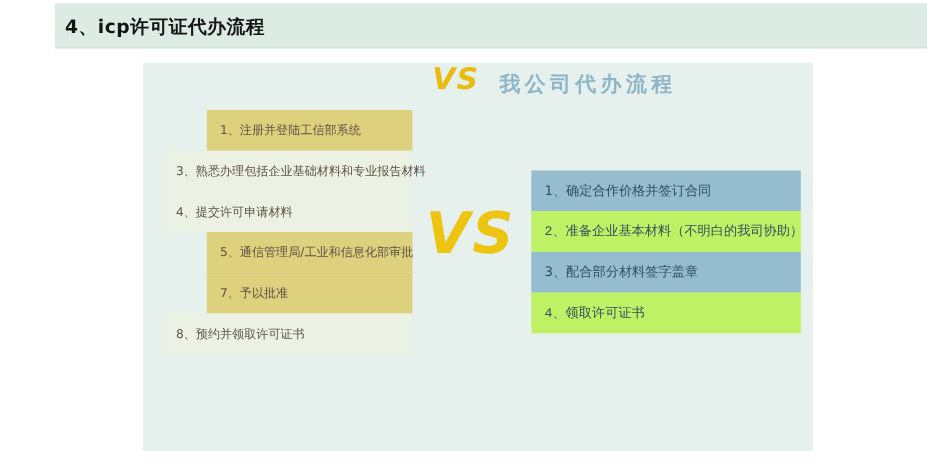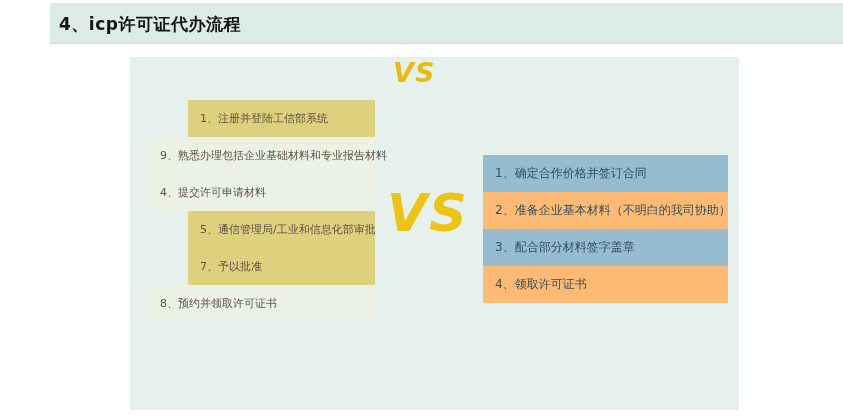--- a/index.html
+++ b/index.html
@@ -58,36 +58,37 @@
   .step{
     height:37px;display:flex;align-items:center;
     padding-left:12px;box-sizing:border-box;white-space:nowrap;
   }
   .left-col .step{font-size:11px;color:#5d5246;}
   .right-col .step{font-size:12px;color:#33505f;}
 
   .bg-yellow{background:#ddd17e;margin-left:40px;}
   .bg-pale{background:#ecf2e3;}
   .bg-blue-dark{background:#95bccf;}
-  .bg-blue-light{background:#fdba74;}
+  .bg-blue-light{background:#bef264;font-family:Liberation Mono, monospace;}
 </style>
 </head>
 <body>
 
 <div class="heading-band">
   <div class="heading-text">4、icp许可证代办流程</div>
 </div>
 
 <div class="panel">
 
   <div class="vs-small">VS</div>
+  <div class="right-title">我公司代办流程</div>
 
   <div class="steps-col left-col">
     <div class="step bg-yellow">1、注册并登陆工信部系统</div>
-    <div class="step bg-pale">9、熟悉办理包括企业基础材料和专业报告材料</div>
+    <div class="step bg-pale">3、熟悉办理包括企业基础材料和专业报告材料</div>
     <div class="step bg-pale">4、提交许可申请材料</div>
     <div class="step bg-yellow">5、通信管理局/工业和信息化部审批</div>
     <div class="step bg-yellow">7、予以批准</div>
     <div class="step bg-pale">8、预约并领取许可证书</div>
   </div>
 
   <div class="vs-big">VS</div>
 
   <div class="steps-col right-col">
     <div class="step bg-blue-dark">1、确定合作价格并签订合同</div>

